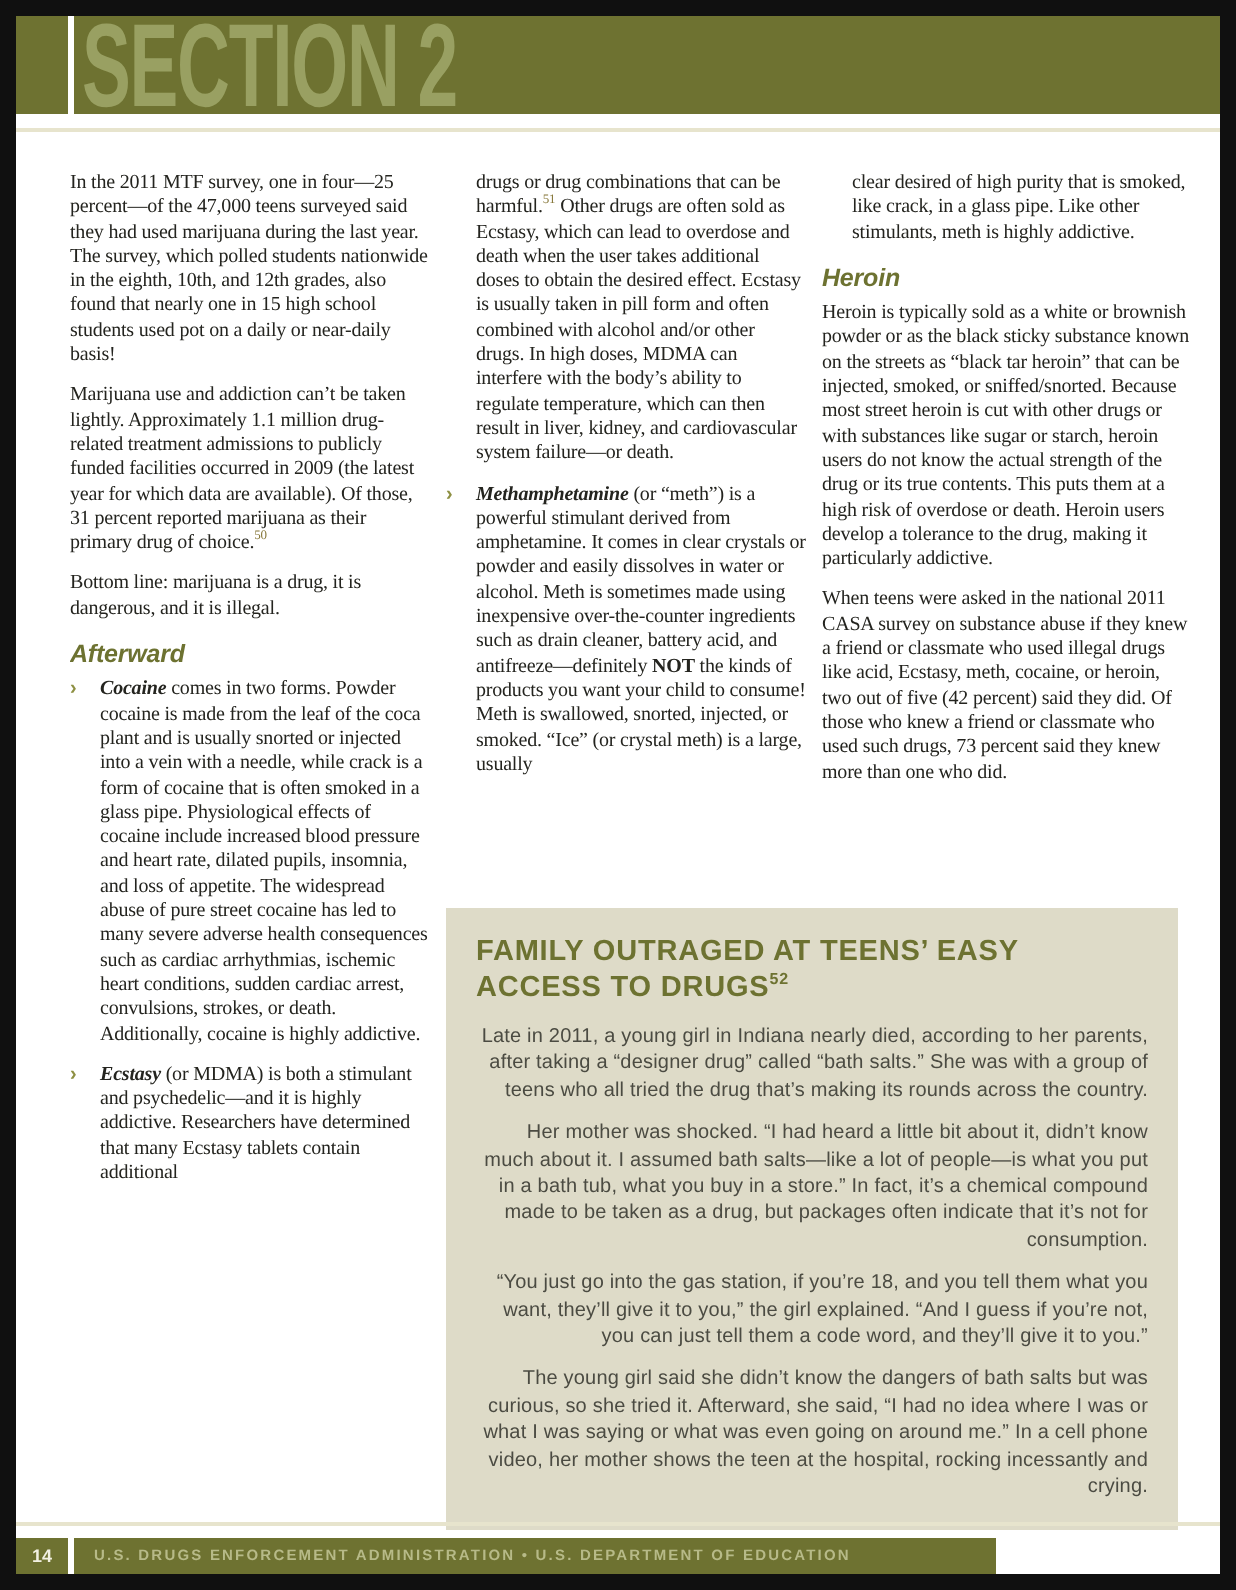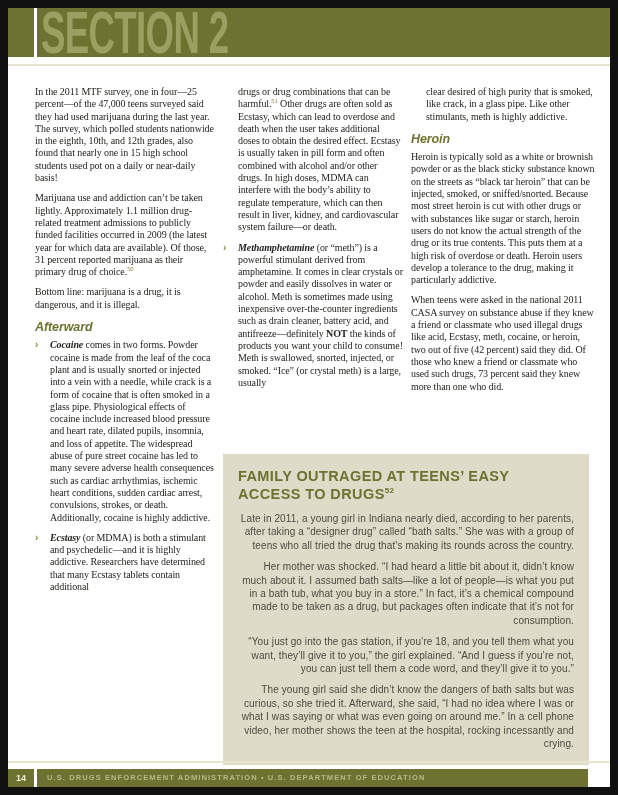--- a/index.html
+++ b/index.html
@@ -37,21 +37,21 @@
   
   .infobox{position:absolute;left:215px;top:446px;width:336px;min-height:262px;
            background:#dedbc8;padding:13px 15px 6px 15px;}
   .infobox h2{margin:0 0 9px 0;font-family:"Liberation Sans",sans-serif;font-weight:bold;
            font-size:14.5px;line-height:18px;letter-spacing:0.4px;color:#6d7231;}
   .infobox h2 sup{font-size:8px;line-height:0;}
   .infobox p{margin:0 0 8px 0;font-family:"Liberation Sans",sans-serif;font-size:10px;
            line-height:13.4px;color:#4b4b42;letter-spacing:0.1px;text-align:right;}
 
   
-  .footer-bar{position:absolute;left:0;top:761px;width:580px;height:18px;background:#6e7231;}
+  .footer-bar{position:absolute;left:0;top:761px;width:490px;height:18px;background:#6e7231;}
   .pageno{position:absolute;left:0;top:0;width:26px;height:18px;line-height:18px;text-align:center;
           font-family:"Liberation Sans",sans-serif;font-weight:bold;font-size:9px;color:#f2f0e1;}
   .footer-divider{position:absolute;left:26px;top:0;width:3px;height:18px;background:#ffffff;}
   .org{position:absolute;left:39px;top:0;height:18px;line-height:18px;white-space:nowrap;
        font-family:"Liberation Sans",sans-serif;font-weight:bold;font-size:7.5px;
        letter-spacing:1.1px;color:#b7ba88;}
 </style>
 </head>
 <body>
 

